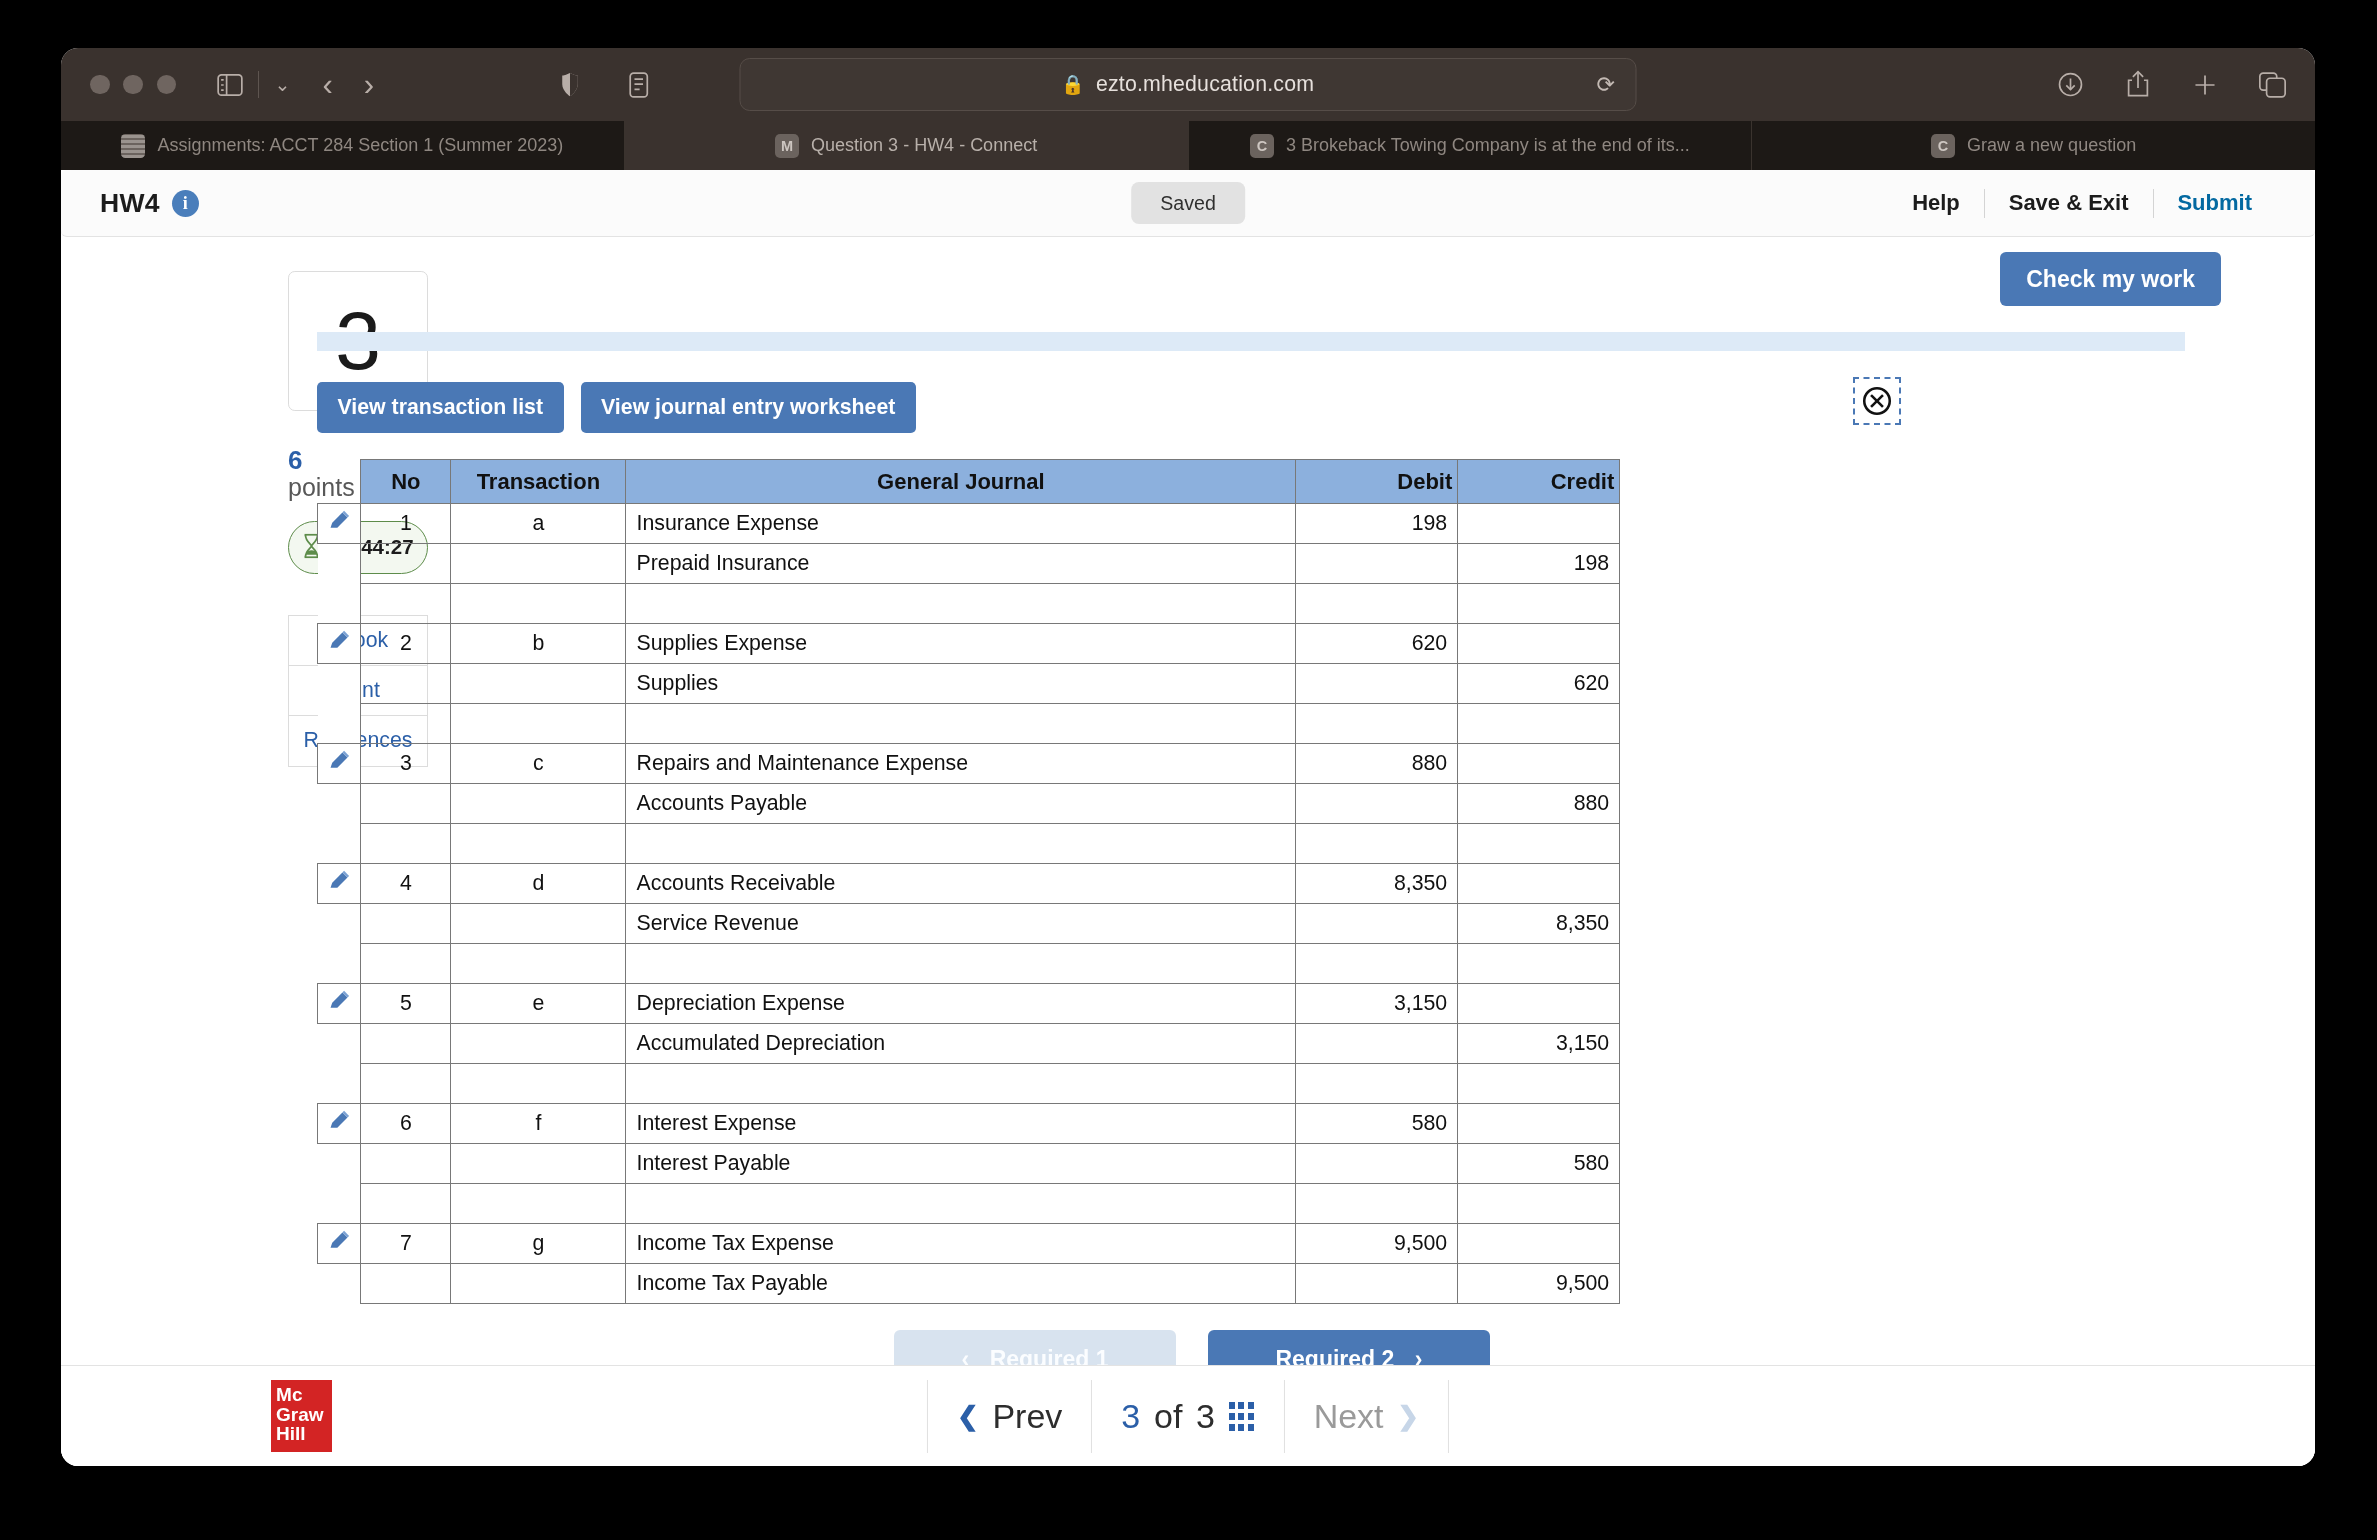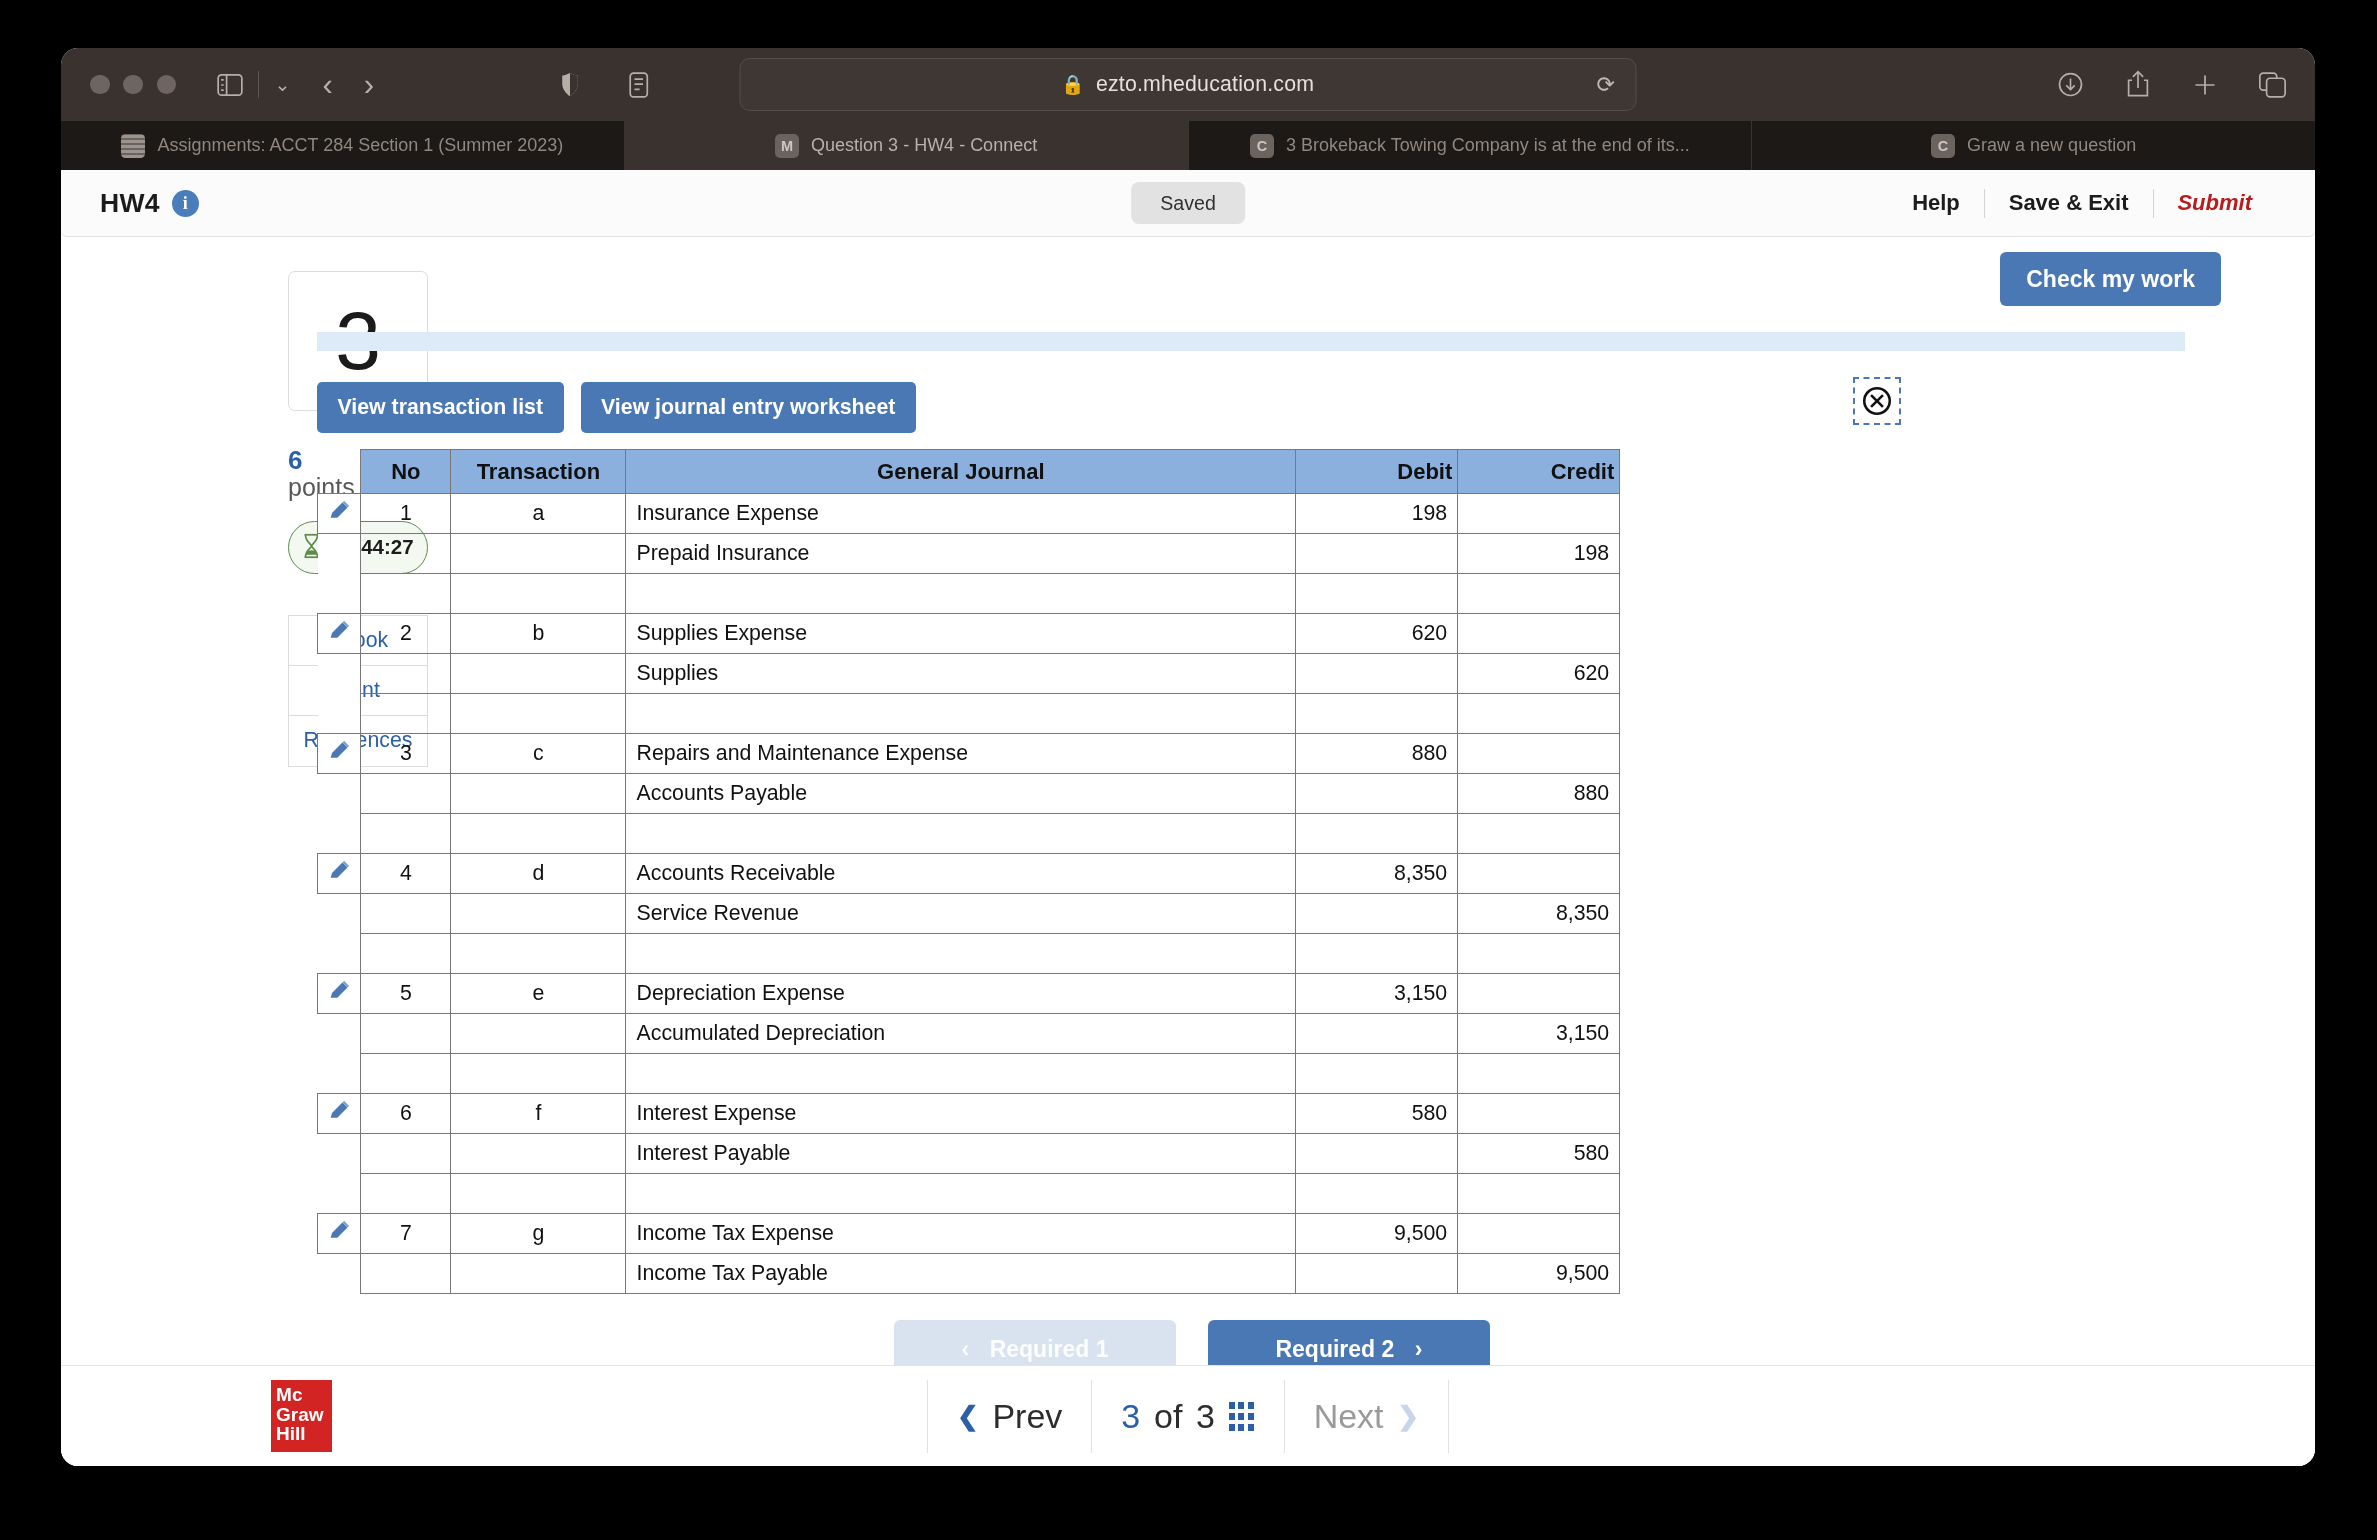--- a/index.html
+++ b/index.html
@@ -101,21 +101,21 @@
     display:flex; align-items:center; justify-content:center;
     margin-left: 12px; font-family: "Liberation Serif", serif;
   }
   .saved-pill {
     position:absolute; left: 50%; transform: translateX(-50%);
     background: #e2e2e2; color: #30302f; border-radius: 7.7px;
     padding: 9.4px 29px; font-size: 19.6px;
   }
   .appbar-right { margin-left:auto; display:flex; align-items:center; }
   .appbar-link { font-size: 22px; font-weight: 700; color: #1c1c1c; padding: 0 24px; }
-  .appbar-link.submit { color: #b91c1c; font-style: italic; }
+  .appbar-link.submit { color: #0369a1; }
   .divider-v { width:0.9px; height: 29px; background:#d4d4d4; }
 
   
   .main { display: flex; padding: 34px 0 0 0; height: calc(100% - 67px - 101px); }
 
   .leftcol { width: 256px; padding-left: 227px; flex: none; }
   .qnum-box {
     width: 140px; height: 140px; border: 0.9px solid #dcdcdc; border-radius: 6.8px;
     display: flex; align-items: center; justify-content: center;
     font-size: 82px; color: #1b1b1b; background:#fff;
@@ -153,21 +153,21 @@
     font-family: "Liberation Sans", sans-serif;
   }
   .closebox {
     position:absolute; right: 320px; top: -5.1px;
     width: 48px; height: 48px;
     border: 2.6px dashed #4a78b5;
     display:flex; align-items:center; justify-content:center;
   }
 
   
-  .jtable-wrap { margin-top: 16px; position: relative; }
+  .jtable-wrap { margin-top: 26px; position: relative; }
   table.jt { border-collapse: collapse; font-size: 21.3px; color: #111; }
   table.jt th {
     background: #8cb0dd; border: 0.9px solid #787878; color:#111;
     font-weight: 700; font-size: 22px; padding: 8.5px 5.1px;
   }
   table.jt td { border: 0.9px solid #787878; height: 40px; padding: 0 10.2px; }
   .c-pen { width: 39px; border: 0.9px solid #787878; padding:0; text-align:center; background:#fff; }
   .c-pen.blank { border: none; border-right: 0.9px solid #787878; }
   .c-no { width: 90px; text-align:center; }
   .c-tr { width: 175px; text-align:center; }

